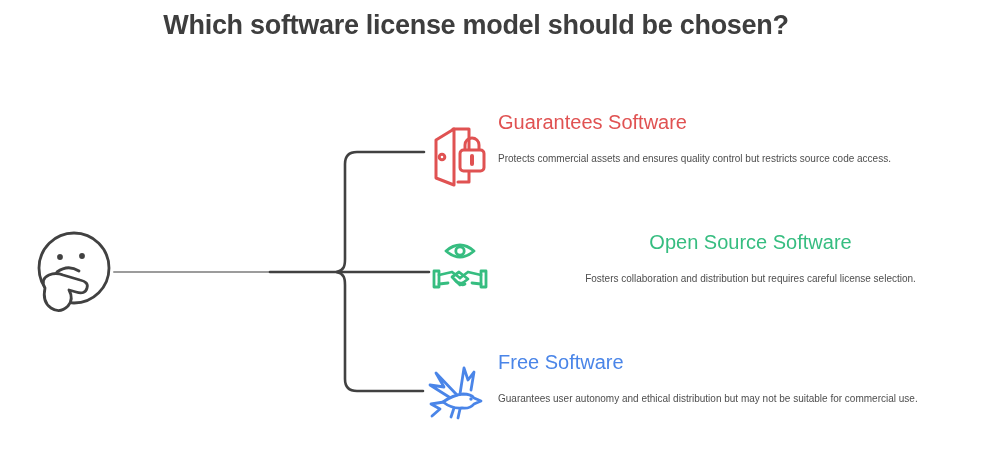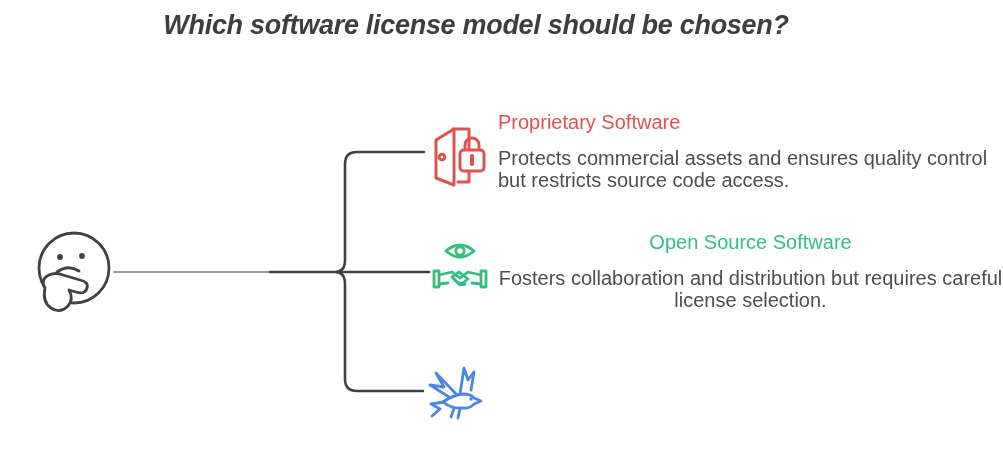--- a/index.html
+++ b/index.html
@@ -2,34 +2,34 @@
 <html><head>
 <meta charset="utf-8">
 <style>
   html,body{margin:0;padding:0;background:#ffffff;}
   .canvas{
     position:relative;width:1003px;height:456px;background:#fff;overflow:hidden;
     font-family:"Liberation Sans",sans-serif;border-bottom:1px solid #ececec;
   }
   .title{
     position:absolute;top:10px;left:0;width:952px;margin:0;text-align:center;
-    font-size:27px;font-weight:700;color:#3e3e3e;letter-spacing:-0.3px;font-style:italic;
+    font-size:27px;font-weight:700;color:#3e3e3e;letter-spacing:-0.3px;
   }
   .connectors{position:absolute;left:0;top:0;width:1003px;height:456px;}
   .thinker{position:absolute;left:32px;top:228px;width:84px;height:94px;}
   .branch-icon{position:absolute;}
   .icon-proprietary{left:427px;top:121px;width:60px;height:68px;}
   .icon-opensource{left:430px;top:237px;width:60px;height:64px;}
   .icon-free{left:427px;top:360px;width:60px;height:66px;}
   .branch-text{position:absolute;left:498px;width:505px;}
   .text-proprietary{top:110px;}
   .text-opensource{top:230px;text-align:center;}
   .text-free{top:350px;}
   .branch-heading{font-size:20px;line-height:25px;font-weight:400;margin:0 0 13px 0;}
-  .branch-desc{font-size:20px;line-height:21.5px;color:#4e4e4e;margin:0;}
+  .branch-desc{font-size:10px;line-height:21.5px;color:#4e4e4e;margin:0;}
   svg{display:block;}
 </style>
 </head>
 <body>
 
 <div class="canvas">
 
   <h1 class="title">Which software license model should be chosen?</h1>
 
   <svg class="connectors" viewBox="0 0 1003 456">
@@ -60,21 +60,21 @@
         <path d="M26 8 L42 8 L42 61 L31 61"></path>
         <path d="M9 19 L27 8 L27 64 L9 57 Z"></path>
         <circle cx="15" cy="36" r="2.8"></circle>
         <path d="M38 29 L38 24 A7 7 0 0 1 52 24 L52 29"></path>
       </g>
       <rect x="33" y="29" width="24" height="21" rx="3.5" fill="#ffffff" stroke="currentColor" stroke-width="3"></rect>
       <path d="M45 35 L45 43" stroke="currentColor" stroke-width="4" stroke-linecap="round"></path>
     </svg>
   </div>
   <div class="branch-text text-proprietary">
-    <p class="branch-heading" style="color: rgb(224, 82, 82);">Proprietary Software</p>
+    <p class="branch-heading" style="color: rgb(224, 82, 82);">Guarantees Software</p>
     <p class="branch-desc">Protects commercial assets and ensures quality control but restricts source code access.</p>
   </div>
 
   <div class="branch-icon icon-opensource" style="color: rgb(54, 189, 128);">
     <svg viewBox="0 0 60 64" width="60" height="64">
       <g fill="none" stroke="currentColor" stroke-width="2.8" stroke-linecap="round" stroke-linejoin="round">
         <path d="M16 14 Q30 2 44 14 Q30 26 16 14 Z"></path>
         <circle cx="30" cy="14" r="4.2"></circle>
         <rect x="4" y="34" width="5" height="16"></rect>
         <rect x="51" y="34" width="5" height="16"></rect>
@@ -99,14 +99,18 @@
         <path d="M16 42 Q26 35 36 34 Q44 34 47 38 L54 41 L47 44 Q43 49 35 48 Q25 49 16 42 Z"></path>
         <path d="M33 34 L37 8 L41 20 L47 12 L44 30"></path>
         <path d="M30 35 L9 13 L17 27 L3 25 L22 37"></path>
         <path d="M17 42 L4 44 L13 49 L5 56"></path>
         <path d="M27 48 L24 57"></path>
         <path d="M33 49 L31 58"></path>
       </g>
       <circle cx="44" cy="39" r="1.7" fill="currentColor"></circle>
     </svg>
   </div>
+  <div class="branch-text text-free">
+    <p class="branch-heading" style="color: rgb(74, 133, 232);">Free Software</p>
+    <p class="branch-desc">Guarantees user autonomy and ethical distribution but may not be suitable for commercial use.</p>
+  </div>
 
 </div>
 
 </body></html>

